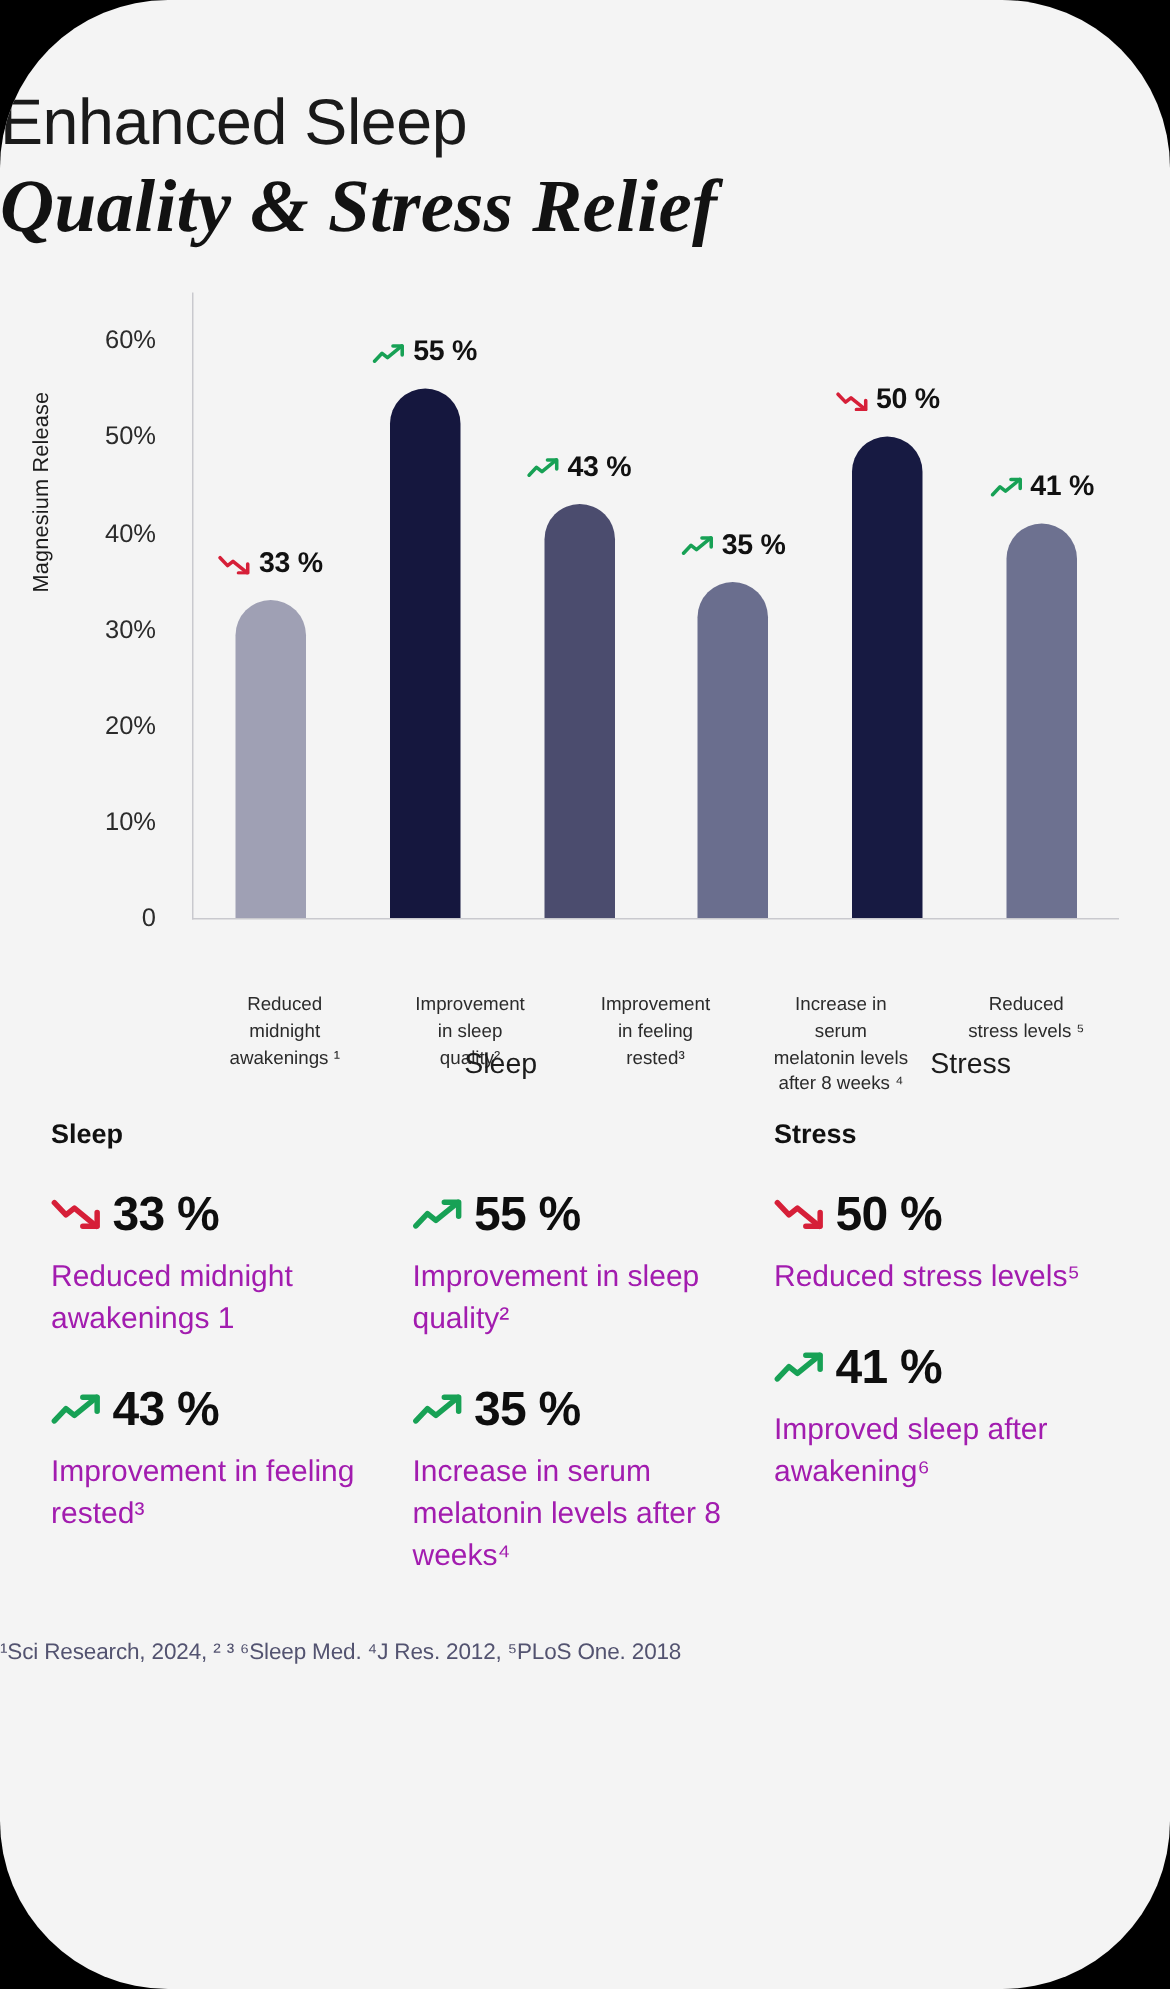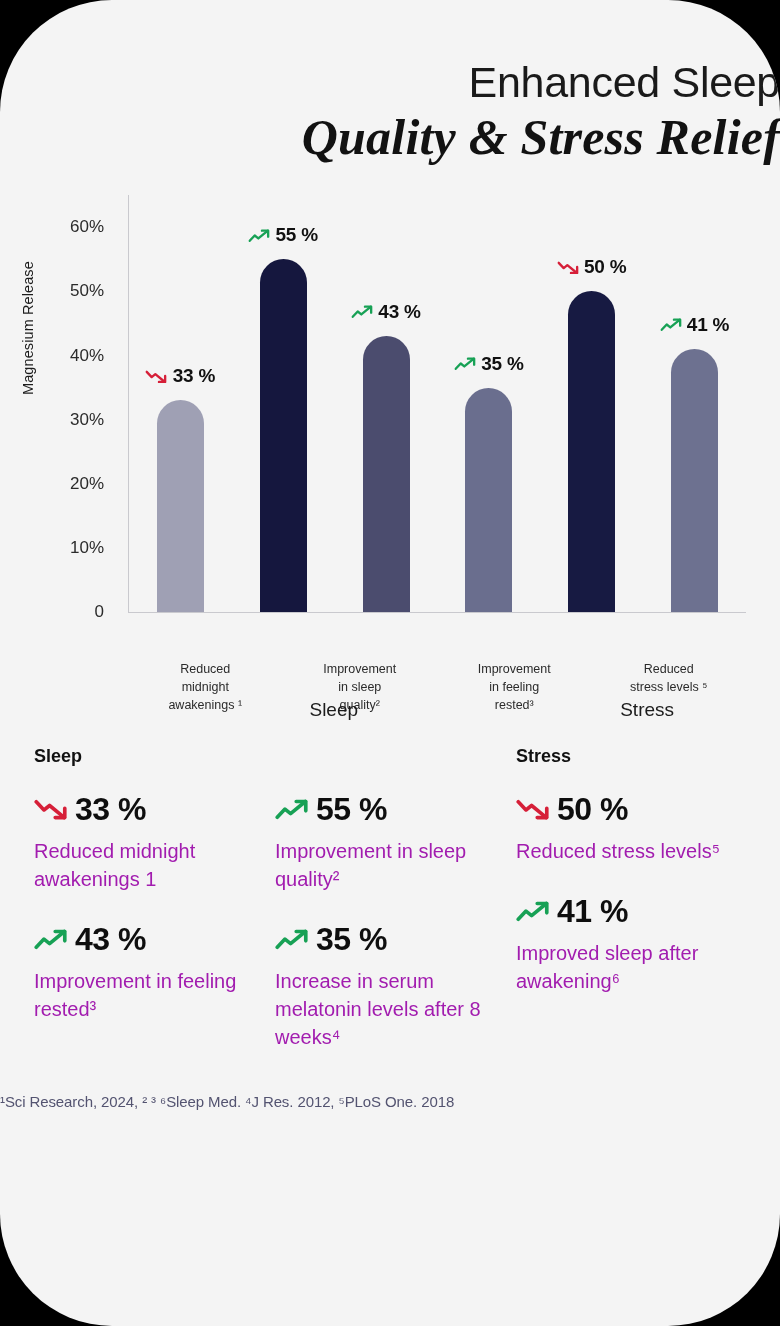--- a/index.html
+++ b/index.html
@@ -20,22 +20,21 @@
     height: 1326px;
     background: #F4F4F4;
     border-radius: 112px;
     overflow: hidden;
     box-sizing: border-box;
   }
 
   
   .title-block {
     padding-top: 58px;
-    text-align: right;
-    padding-left: 31px;
+    text-align: left;
   }
   .title-line1 {
     font-family: "Liberation Sans", sans-serif;
     font-size: 43px;
     line-height: 1.12;
     color: #1A1A1A;
     letter-spacing: -0.3px;
     font-weight: 400;
   }
   .title-line2 {
@@ -305,20 +304,21 @@
                 <span>41 %</span>
               </div>
             </div>
           </div>
         </div>
     </div>
     <div class="cat-labels" id="catlabels">
         <div class="cat">Reduced<br>midnight<br>awakenings ¹</div>
         <div class="cat">Improvement<br>in sleep<br>quality²</div>
         <div class="cat">Improvement<br>in feeling<br>rested³</div>
+        <div class="cat">Increase in<br>serum<br>melatonin levels<br>after 8 weeks ⁴</div>
         <div class="cat">Reduced<br>stress levels ⁵</div>
       </div>
     <div class="group-labels" id="grouplabels">
         <div class="group" style="left: 33.3%;">Sleep</div>
         <div class="group" style="left: 84%;">Stress</div>
       </div>
   </div>
 
   <div class="stats">
     <div class="col-left">

